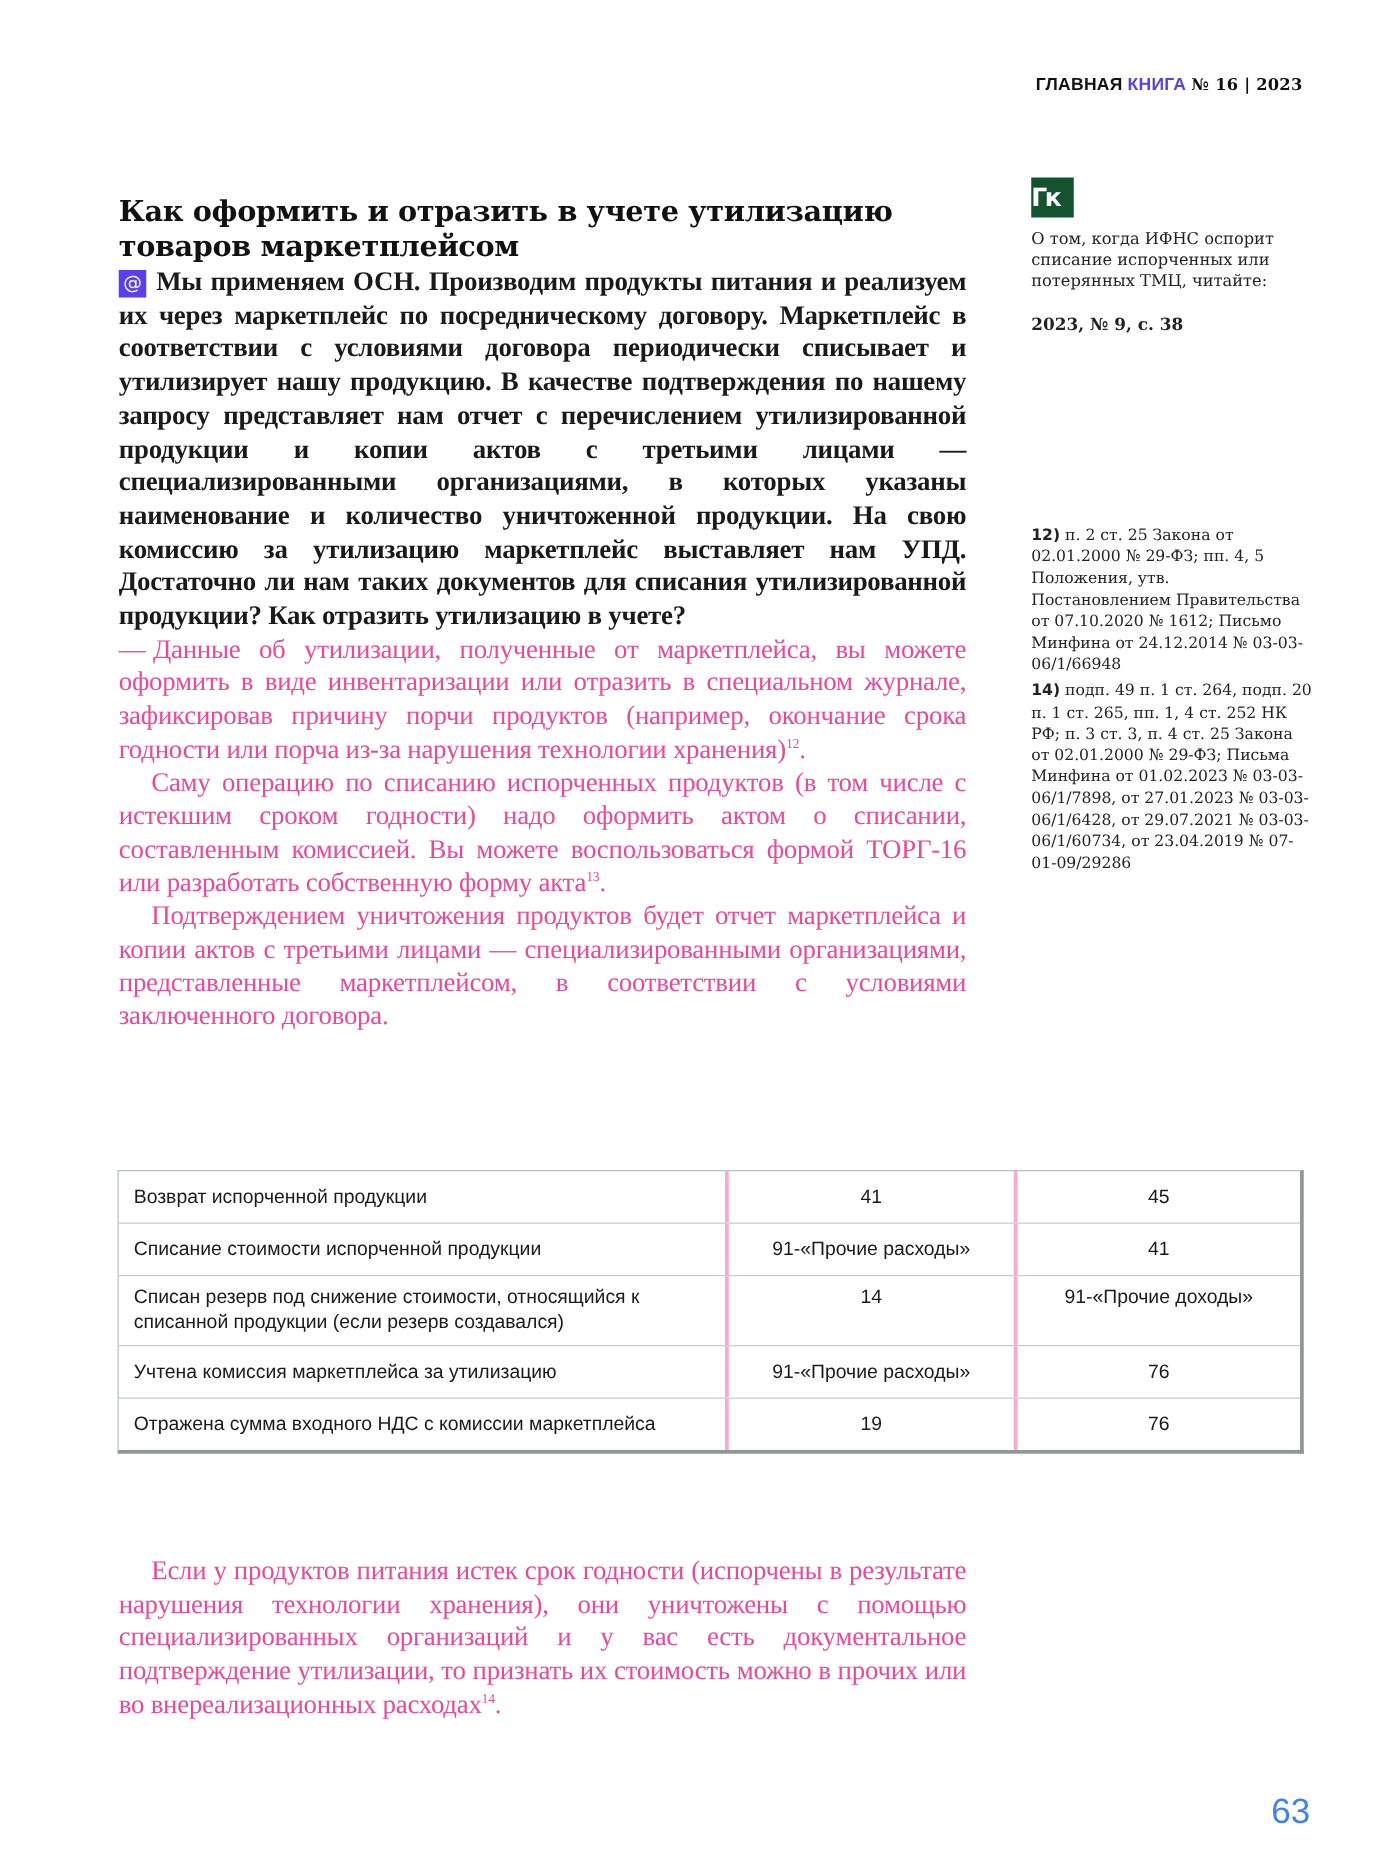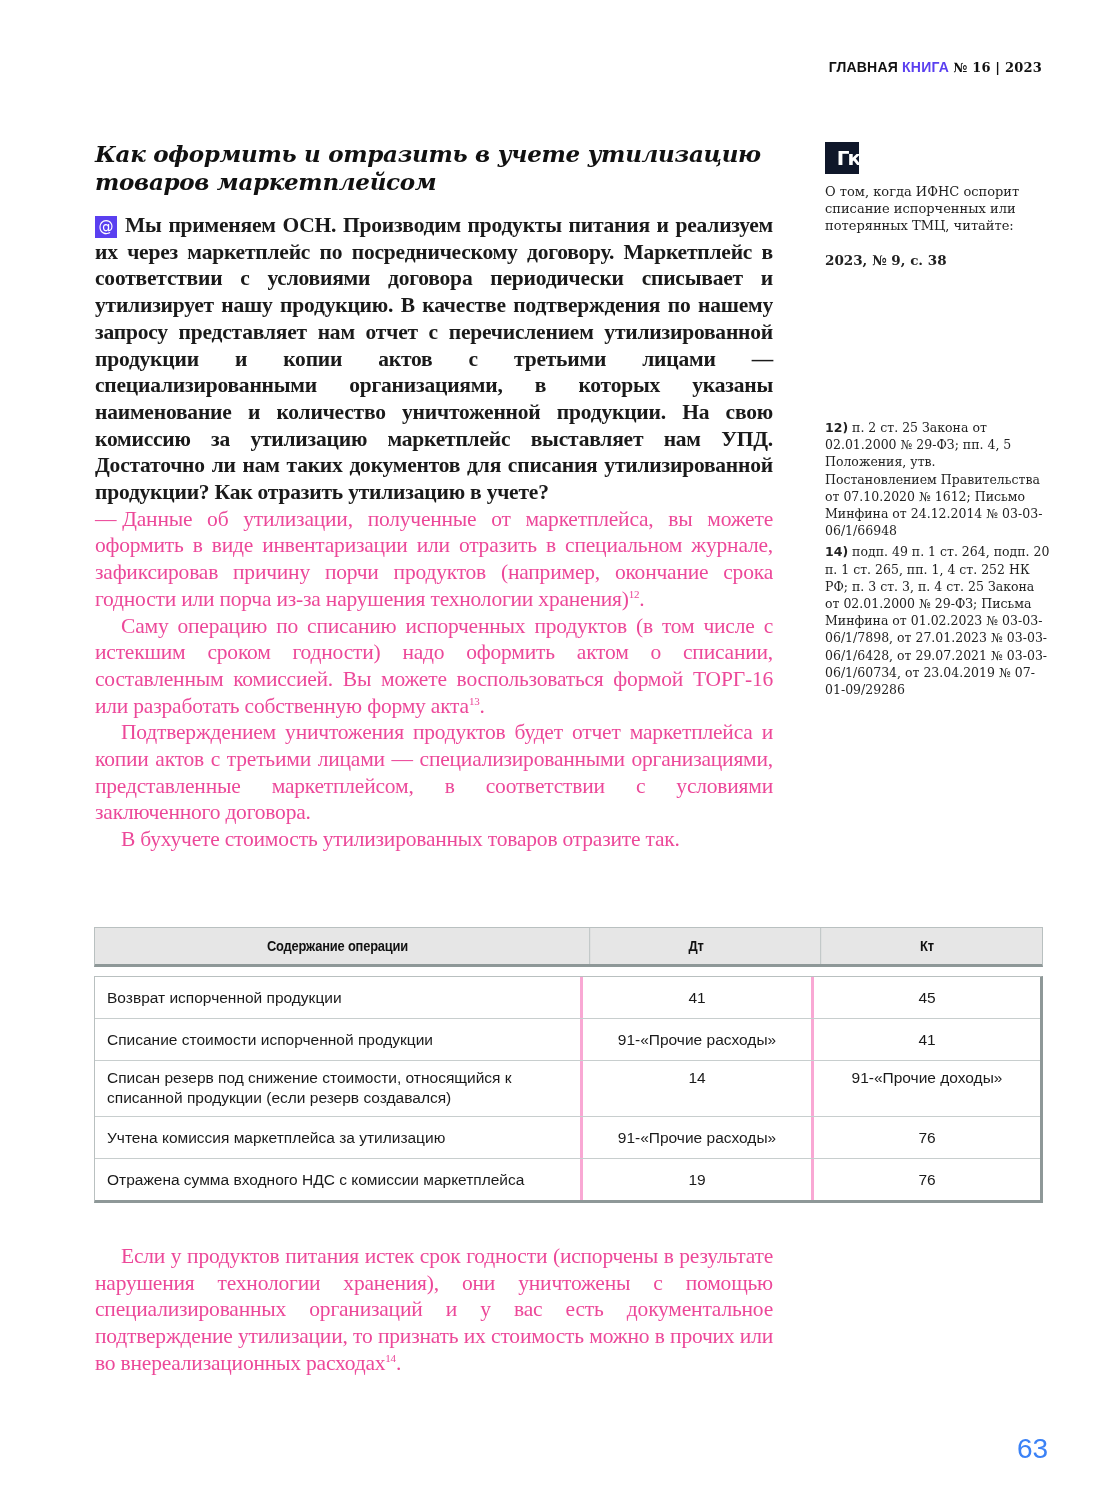--- a/index.html
+++ b/index.html
@@ -8,23 +8,23 @@
 
     .running-head {
       position: absolute; top: 59px; right: 62px;
       font-family: "Liberation Sans", sans-serif; font-weight: bold; font-size: 14px;
       letter-spacing: 0.2px; color: #111;
     }
     .running-head .accent { color: #5a3ff0; }
     .running-head .num { font-family: "DejaVu Serif", serif; font-size: 13px; }
 
     .title {
-      position: absolute; left: 95px; top: 140px; width: 680px;
+      position: absolute; left: 95px; top: 156px; width: 680px;
       font-family: "DejaVu Serif", serif; font-weight: bold; font-size: 23px; line-height: 28px;
-      color: #111; letter-spacing: -0.3px; font-style: italic;
+      color: #111; letter-spacing: -0.3px;
     }
 
     .main-col { position: absolute; left: 95px; top: 212px; width: 678px; }
 
     .question {
       font-family: "Liberation Serif", serif; font-weight: bold;
       font-size: 21.5px; line-height: 26.7px; text-align: justify;
       color: #1a1a1a; letter-spacing: -0.2px;
     }
     .at-icon {
@@ -35,23 +35,23 @@
     .para {
       font-family: "Liberation Serif", serif; font-size: 21.5px; line-height: 26.7px;
       text-align: justify; color: #ec4899; letter-spacing: -0.2px;
     }
     .para.indent { text-indent: 26px; }
     .para sup { font-size: 11px; vertical-align: 8px; line-height: 0; }
     .dash { margin-right: 6px; }
 
     .sidebar { position: absolute; left: 825px; width: 225px; font-family: "DejaVu Serif", serif; color: #222; }
     .gk-logo {
-      position: absolute; left: 825px; top: 142px; width: 34px; height: 32px; background: #0f172a;
+      position: absolute; left: 825px; top: 142px; width: 34px; height: 32px; background: #14532d;
       color: #fff; font-family: "DejaVu Sans", sans-serif; font-weight: bold; font-size: 20px;
-      line-height: 32px; text-align: right; letter-spacing: -2px;
+      line-height: 32px; text-align: left; letter-spacing: -2px;
     }
     .sidebar-ref { top: 183px; font-size: 13px; line-height: 17px; }
     .sidebar-ref .ref-link { font-weight: bold; margin-top: 18px; display: block; font-size: 13.5px; }
 
     .footnotes { top: 419px; font-size: 12.5px; line-height: 17.2px; }
     .footnote { margin-bottom: 4px; }
     .footnote .fn-num { font-family: "DejaVu Sans", sans-serif; font-weight: bold; }
 
     .table-wrap { position: absolute; left: 94px; top: 927px; width: 949px; font-family: "Liberation Sans", sans-serif; }
     .thead {
@@ -97,46 +97,40 @@
   <p class="question">
     <span class="at-icon">@</span><span>Мы применяем ОСН. Производим продукты питания и реализуем их через маркетплейс по посредническому договору. Маркетплейс в соответствии с условиями договора периодически списывает и утилизирует нашу продукцию. В качестве подтверждения по нашему запросу представляет нам отчет с перечислением утилизированной продукции и копии актов с третьими лицами — специализированными организациями, в которых указаны наименование и количество уничтоженной продукции. На свою комиссию за утилизацию маркетплейс выставляет нам УПД. Достаточно ли нам таких документов для списания утилизированной продукции? Как отразить утилизацию в учете?</span>
   </p>
   <p class="para">
     <span class="dash">—</span><span>Данные об утилизации, полученные от маркетплейса, вы можете оформить в виде инвентаризации или отразить в специальном журнале, зафиксировав причину порчи продуктов (например, окончание срока годности или порча из-за нарушения технологии хранения)</span><sup>12</sup><span>.</span>
   </p>
   <p class="para indent">
     <span>Саму операцию по списанию испорченных продуктов (в том числе с истекшим сроком годности) надо оформить актом о списании, составленным комиссией. Вы можете воспользоваться формой ТОРГ-16 или разработать собственную форму акта</span><sup>13</sup><span>.</span>
   </p>
   <p class="para indent">Подтверждением уничтожения продуктов будет отчет маркетплейса и копии актов с третьими лицами — специализированными организациями, представленные маркетплейсом, в соответствии с условиями заключенного договора.</p>
-  <p class="para indent">В бухучете стоимость утилизированных товаров отразите так.</p>
 </div>
 
 <div class="gk-logo">Гк</div>
 <div class="sidebar sidebar-ref">
   <span>О том, когда ИФНС оспорит списание испорченных или потерянных ТМЦ, читайте:</span>
   <span class="ref-link">2023, № 9, с. 38</span>
 </div>
 
 <div class="sidebar footnotes">
   <p class="footnote">
     <span class="fn-num">12)</span>
     <span>п. 2 ст. 25 Закона от 02.01.2000 № 29-ФЗ; пп. 4, 5 Положения, утв. Постановлением Правительства от 07.10.2020 № 1612; Письмо Минфина от 24.12.2014 № 03-03-06/1/66948</span>
   </p>
   <p class="footnote">
     <span class="fn-num">14)</span>
     <span>подп. 49 п. 1 ст. 264, подп. 20 п. 1 ст. 265, пп. 1, 4 ст. 252 НК РФ; п. 3 ст. 3, п. 4 ст. 25 Закона от 02.01.2000 № 29-ФЗ; Письма Минфина от 01.02.2023 № 03-03-06/1/7898, от 27.01.2023 № 03-03-06/1/6428, от 29.07.2021 № 03-03-06/1/60734, от 23.04.2019 № 07-01-09/29286</span>
   </p>
 </div>
 
 <div class="table-wrap">
-  <div class="thead">
-    <div>Содержание операции</div>
-    <div>Дт</div>
-    <div>Кт</div>
-  </div>
   <div class="tbody">
     <div class="trow h41">
       <div class="c1">Возврат испорченной продукции</div>
       <div class="c2">41</div>
       <div class="c3">45</div>
     </div>
     <div class="trow h41">
       <div class="c1">Списание стоимости испорченной продукции</div>
       <div class="c2">91-«Прочие расходы»</div>
       <div class="c3">41</div>

